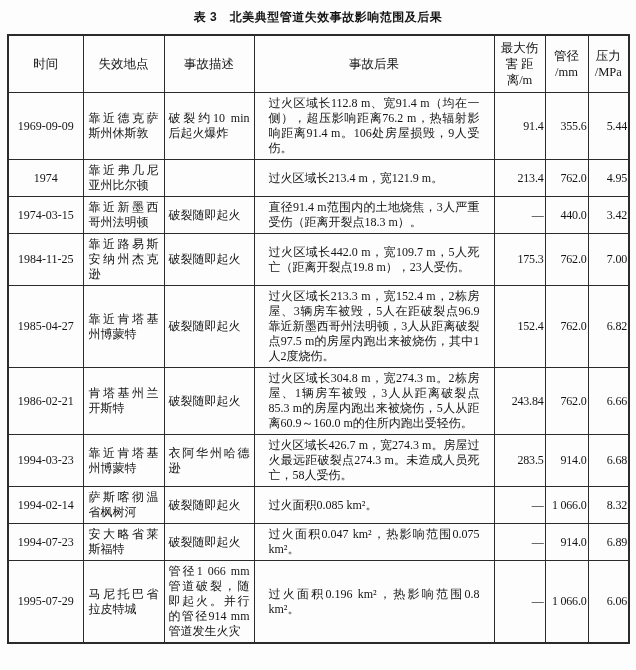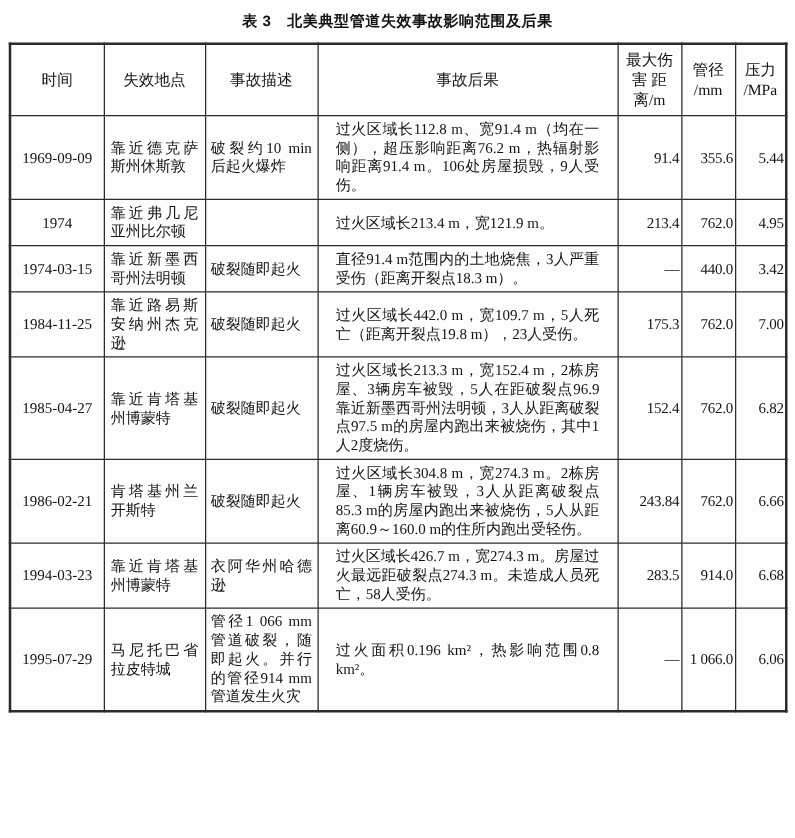--- a/index.html
+++ b/index.html
@@ -140,20 +140,38 @@
         <tr>
           <td class="c-time">1994-03-23</td>
           <td class="c-loc">靠近肯塔基州博蒙特</td>
           <td class="c-desc">衣阿华州哈德逊</td>
           <td class="c-cons">过火区域长426.7 m，宽274.3 m。房屋过火最远距破裂点274.3 m。未造成人员死亡，58人受伤。</td>
           <td class="c-num">283.5</td>
           <td class="c-num">914.0</td>
           <td class="c-num">6.68</td>
         </tr>
         <tr>
+          <td class="c-time">1994-02-14</td>
+          <td class="c-loc">萨斯喀彻温省枫树河</td>
+          <td class="c-desc">破裂随即起火</td>
+          <td class="c-cons">过火面积0.085 km²。</td>
+          <td class="c-num">—</td>
+          <td class="c-num">1 066.0</td>
+          <td class="c-num">8.32</td>
+        </tr>
+        <tr>
+          <td class="c-time">1994-07-23</td>
+          <td class="c-loc">安大略省莱斯福特</td>
+          <td class="c-desc">破裂随即起火</td>
+          <td class="c-cons">过火面积0.047 km²，热影响范围0.075 km²。</td>
+          <td class="c-num">—</td>
+          <td class="c-num">914.0</td>
+          <td class="c-num">6.89</td>
+        </tr>
+        <tr>
           <td class="c-time">1995-07-29</td>
           <td class="c-loc">马尼托巴省拉皮特城</td>
           <td class="c-desc">管径1 066 mm管道破裂，随即起火。并行的管径914 mm管道发生火灾</td>
           <td class="c-cons">过火面积0.196 km²，热影响范围0.8 km²。</td>
           <td class="c-num">—</td>
           <td class="c-num">1 066.0</td>
           <td class="c-num">6.06</td>
         </tr>
       </tbody>
   </table>

